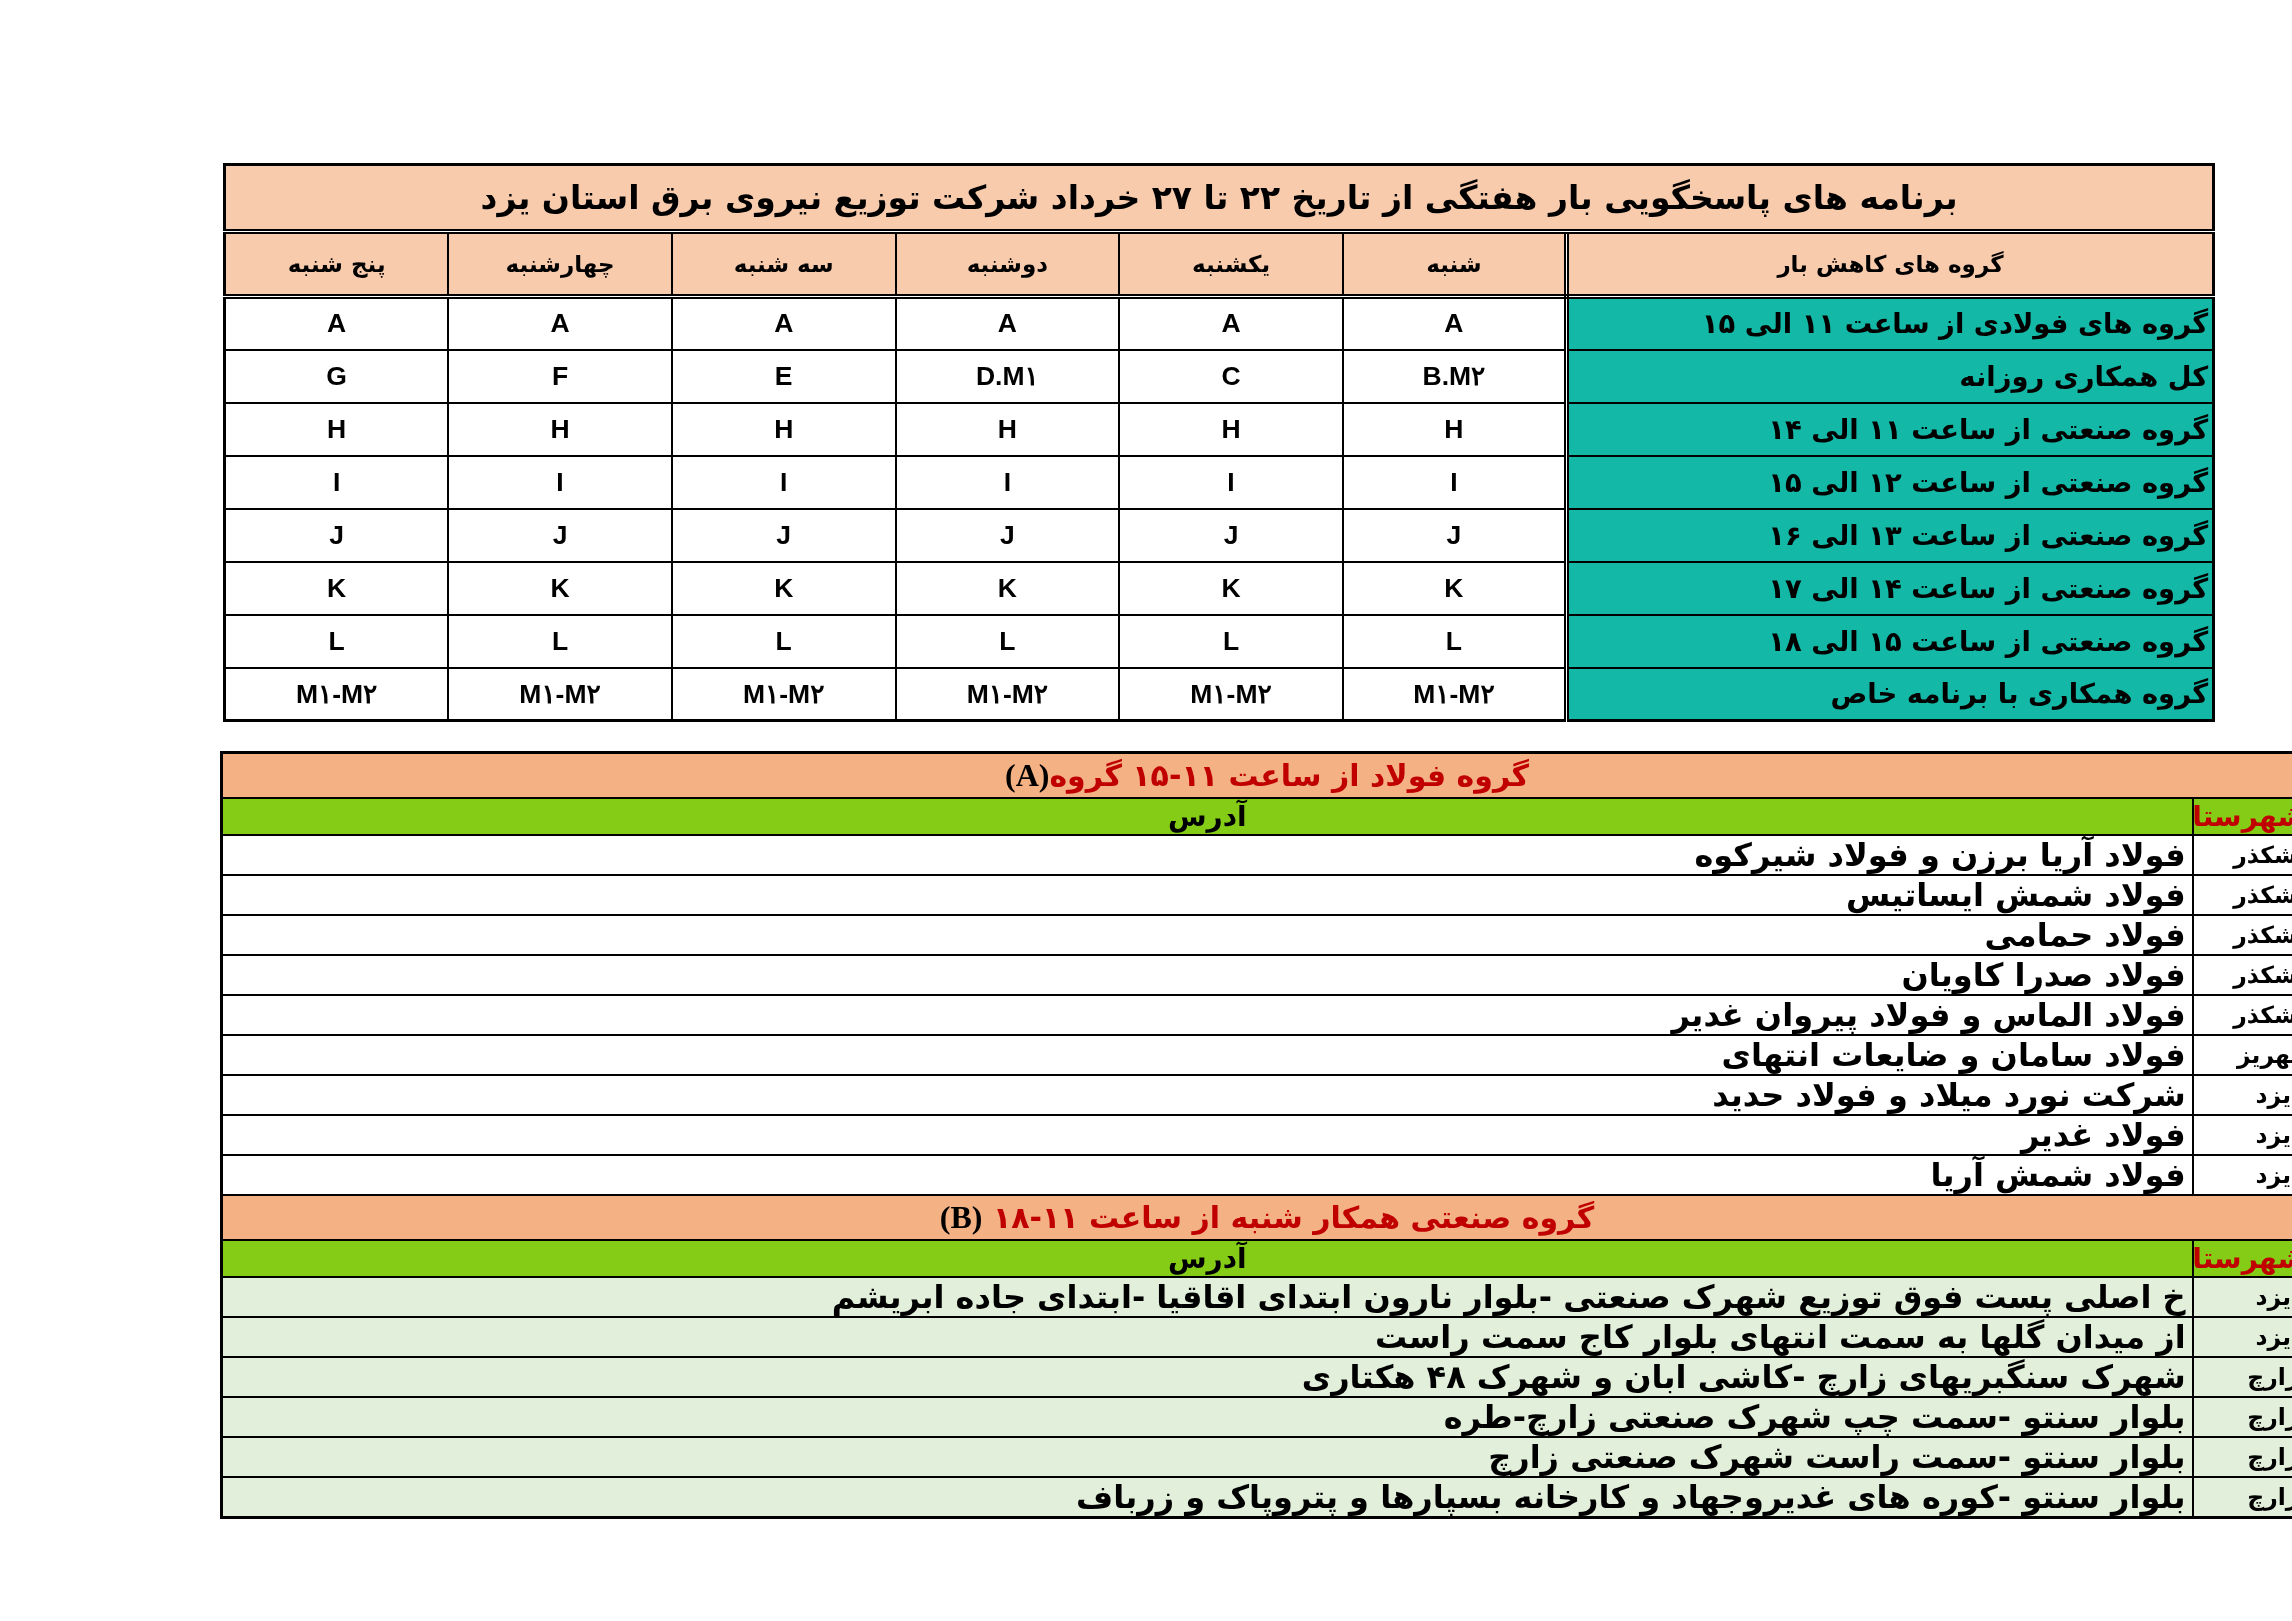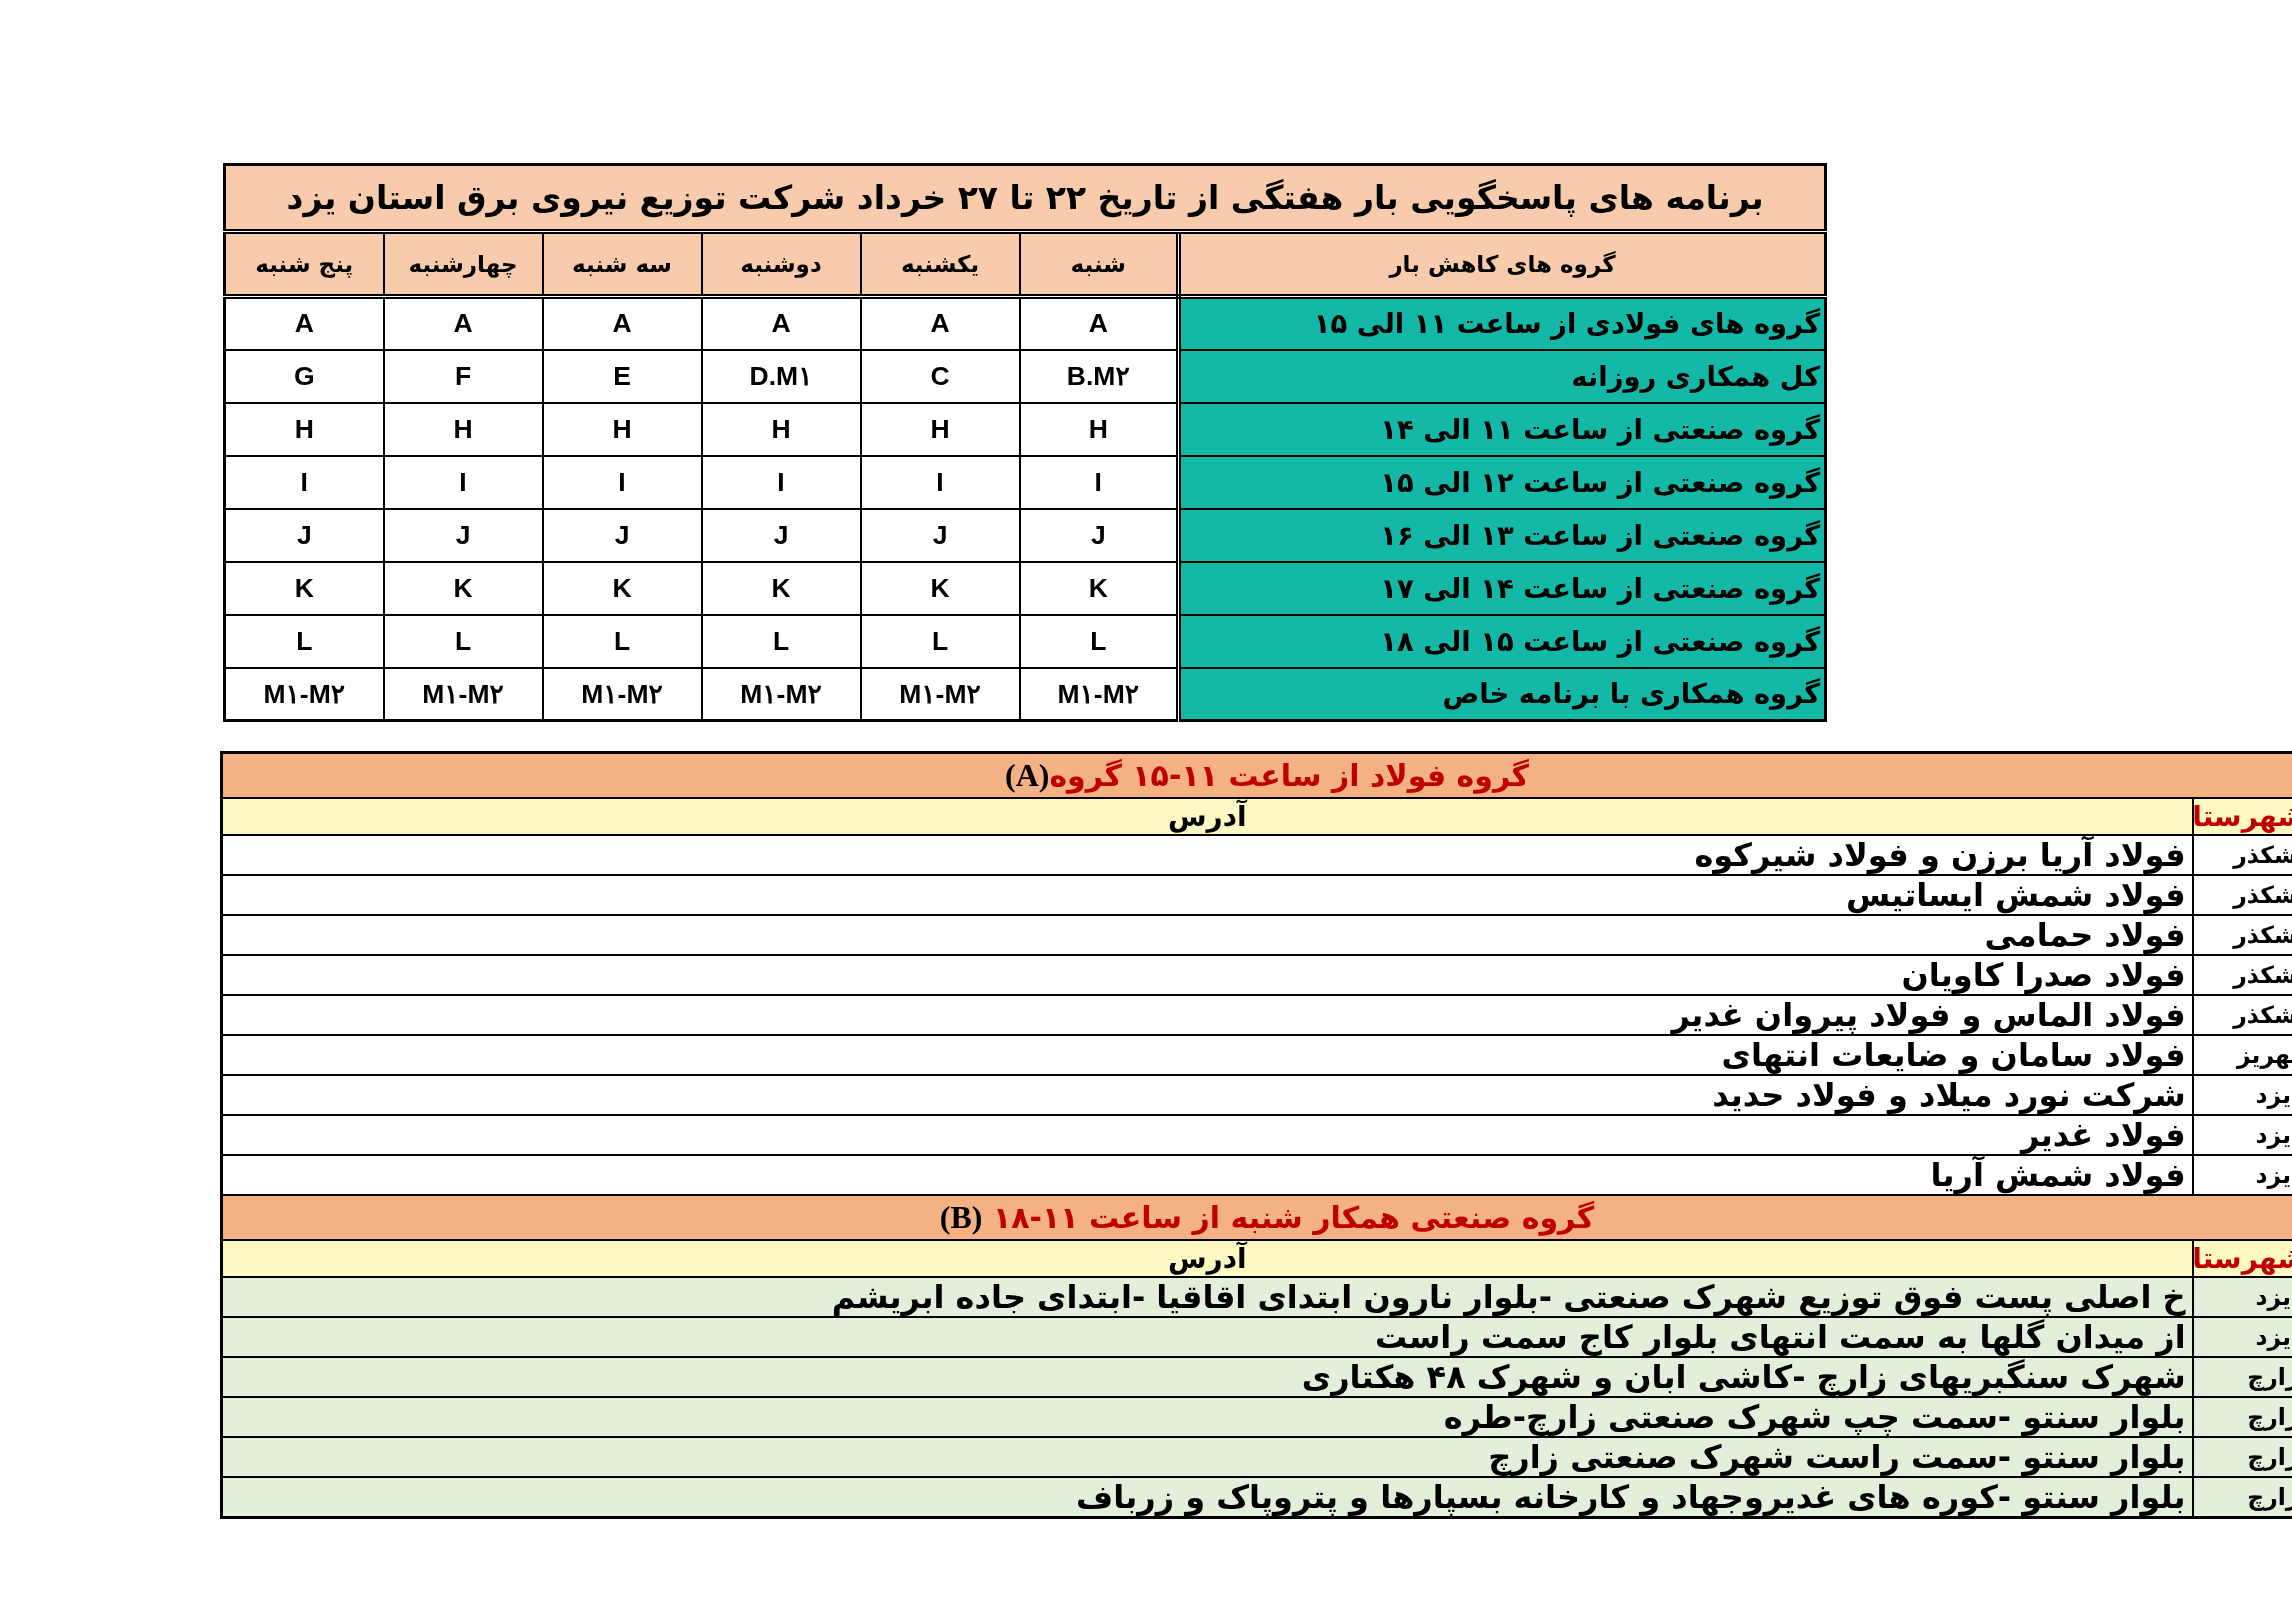--- a/index.html
+++ b/index.html
@@ -12,21 +12,21 @@
     font-family: "DejaVu Sans", "Liberation Sans", sans-serif;
     color: #000;
   }
   table { border-collapse: collapse; table-layout: fixed; }
   td { overflow: hidden; white-space: nowrap; }
 
   
   .schedule {
     position: absolute;
     left: 223px; top: 163px;
-    width: 1604px;
+    width: 1992px;
     border: 3.9px solid #000;
   }
   .schedule td { border: 2px solid #000; background: #fff; }
   .schedule td.title-cell {
     height: 67px;
     background: #F8CBAD;
     text-align: center;
     font-size: 33px;
     font-weight: bold;
     border-bottom: 5.9px double #000;
@@ -72,21 +72,21 @@
     font-size: 30px;
     font-weight: bold;
   }
   .sections td.sec-title .latin {
     color: #000;
     font-family: "Liberation Serif", serif;
     font-size: 32px;
   }
   .sections tr.yellow-row td {
     height: 37px;
-    background: #fef9c3;
+    background: #84cc16;
     text-align: center;
     font-size: 28px;
     font-weight: bold;
   }
   .sections tr.yellow-row td.city-head { color: #C00000; }
   .sections td.addr {
     text-align: right;
     font-size: 32px;
     font-weight: bold;
   }

